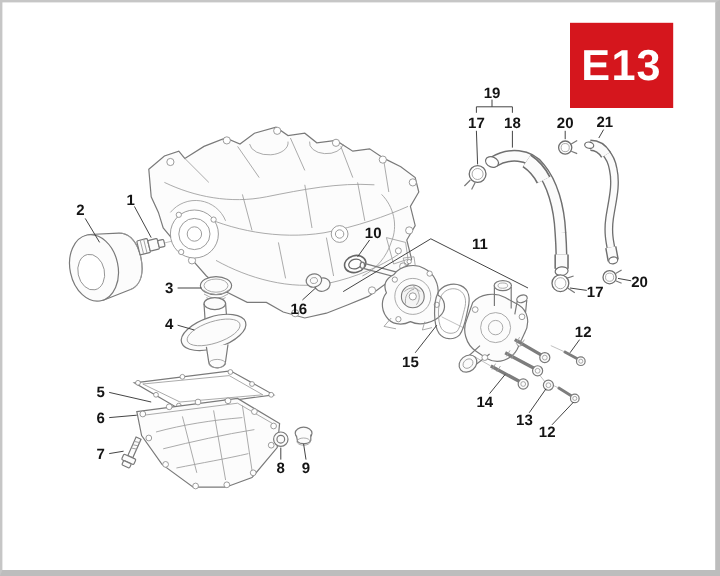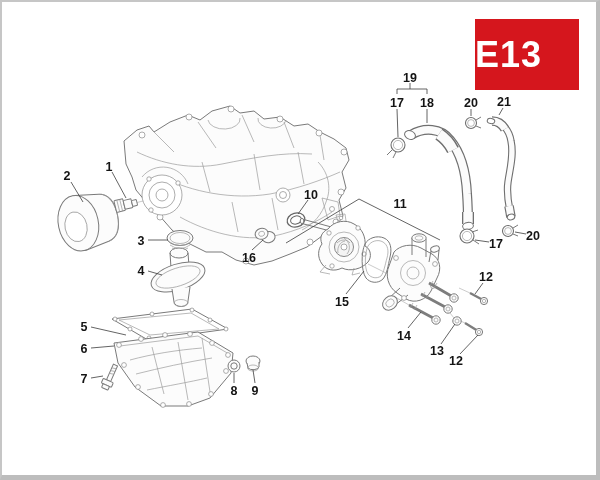--- a/index.html
+++ b/index.html
@@ -4,22 +4,22 @@
 <style>
   html,body{margin:0;padding:0;background:#fff;}
   .stage{
     position:relative;width:600px;height:480px;box-sizing:border-box;
     background:#ffffff;overflow:hidden;
     border-top:2px solid #c6c6c6;border-left:2px solid #c6c6c6;
     border-right:4px solid #bdbdbd;border-bottom:5px solid #bdbdbd;
     font-family:"Liberation Sans",sans-serif;
   }
   .plate{
-    position:absolute;left:473px;top:17px;width:104px;height:71px;
-    background:#d5161d;color:#fff;display:flex;align-items:center;
+    position:absolute;left:473px;top:17px;width:86px;height:71px;
+    background:#d5161d;color:#fff;display:flex;align-items:center;justify-content:center;
     font-weight:bold;font-size:36px;letter-spacing:1px;z-index:3;
     font-family:"Liberation Sans",sans-serif;
   }
   svg{position:absolute;left:0;top:0;z-index:1;}
   .callout{font-family:"Liberation Sans",sans-serif;font-weight:bold;font-size:12.5px;fill:#141414;text-anchor:middle;}
   .leader{stroke:#3c3c3c;stroke-width:0.8;fill:none;}
   .ln{stroke:#7a7a7a;stroke-width:1;fill:none;}
   .lnf{stroke:#7a7a7a;stroke-width:1;fill:#fcfcfc;}
   .det{stroke:#9b9b9b;stroke-width:0.7;fill:none;}
   .hole{stroke:#8a8a8a;stroke-width:0.7;fill:#ffffff;}

